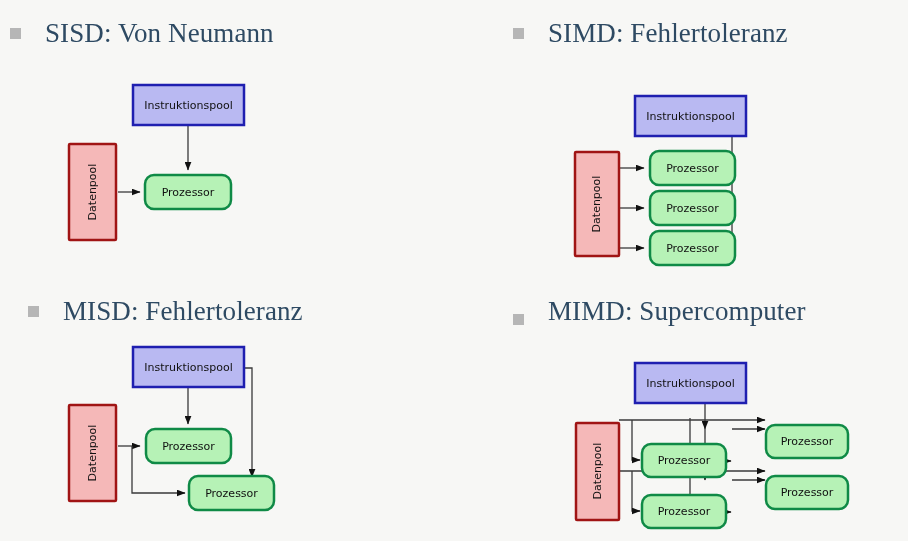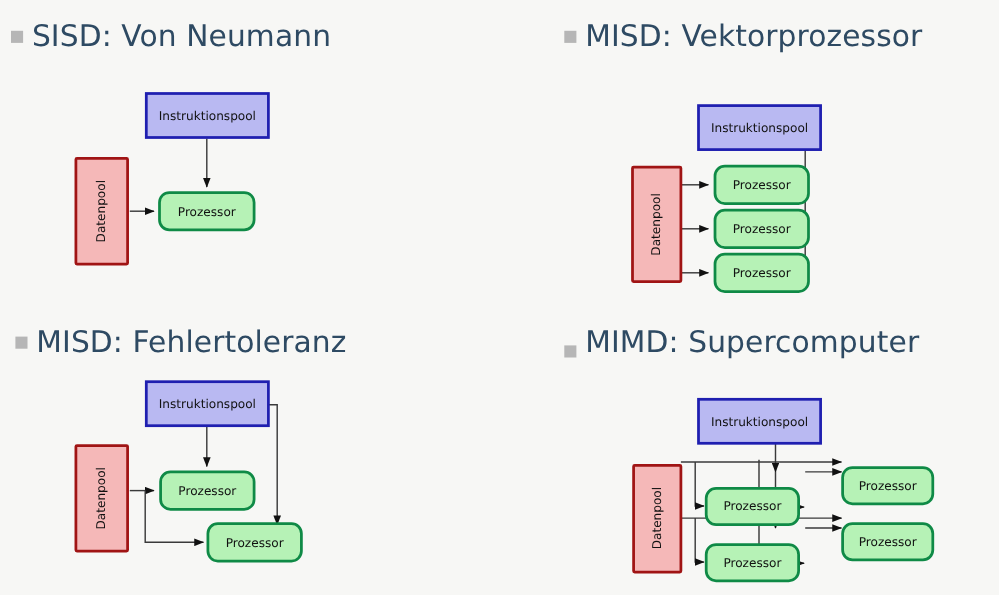--- a/index.html
+++ b/index.html
@@ -19,40 +19,41 @@
     position: relative;
     width: 908px;
     height: 541px;
   }
 
   
   .heading {
     position: absolute;
     display: flex;
     align-items: center;
-    gap: 8px;
+    gap: 24px;
     white-space: nowrap;
+    font-family: Liberation Serif, serif;
   }
   .bullet {
     width: 11px;
     height: 11px;
     background: #b6b6b6;
     flex: 0 0 auto;
     display: block;
   }
   .heading-text {
     font-size: 27px;
     font-weight: 400;
     color: #2e4a63;
     letter-spacing: 0.1px;
     line-height: 1;
   }
   .h-sisd { left: 10px;  top: 20px; }
   .h-simd { left: 513px; top: 20px; }
-  .h-misd { left: 14px;  top: 298px; justify-content: space-between; }
+  .h-misd { left: 28px;  top: 298px; justify-content: space-between; }
   .h-mimd { left: 513px; top: 298px; align-items: flex-end; }
 
   
   .diagram {
     position: absolute;
     margin-left: 28px;
   }
   .diagram svg {
     display: block;
     overflow: visible;
@@ -104,21 +105,21 @@
 
 <div id="slide">
 
   <div class="heading h-sisd">
     <span class="bullet"></span>
     <span class="heading-text">SISD: Von Neumann</span>
   </div>
 
   <div class="heading h-simd">
     <span class="bullet"></span>
-    <span class="heading-text">MISD: Vektorprozessor</span>
+    <span class="heading-text">SIMD: Fehlertoleranz</span>
   </div>
 
   <div class="heading h-misd">
     <span class="bullet"></span>
     <span class="heading-text">MISD: Fehlertoleranz</span>
   </div>
 
   <div class="heading h-mimd">
     <span class="bullet"></span>
     <span class="heading-text">MIMD: Supercomputer</span>

